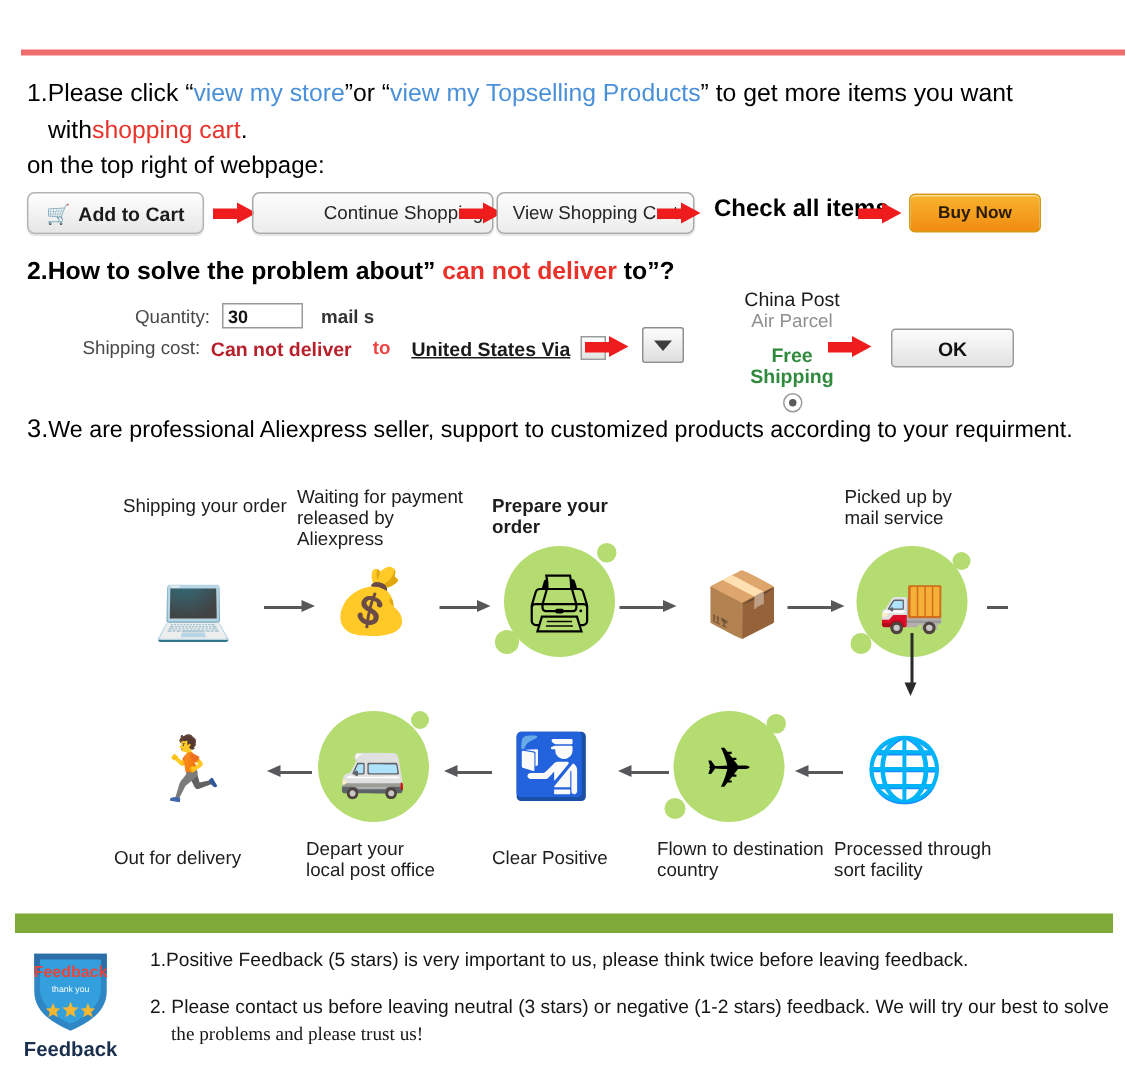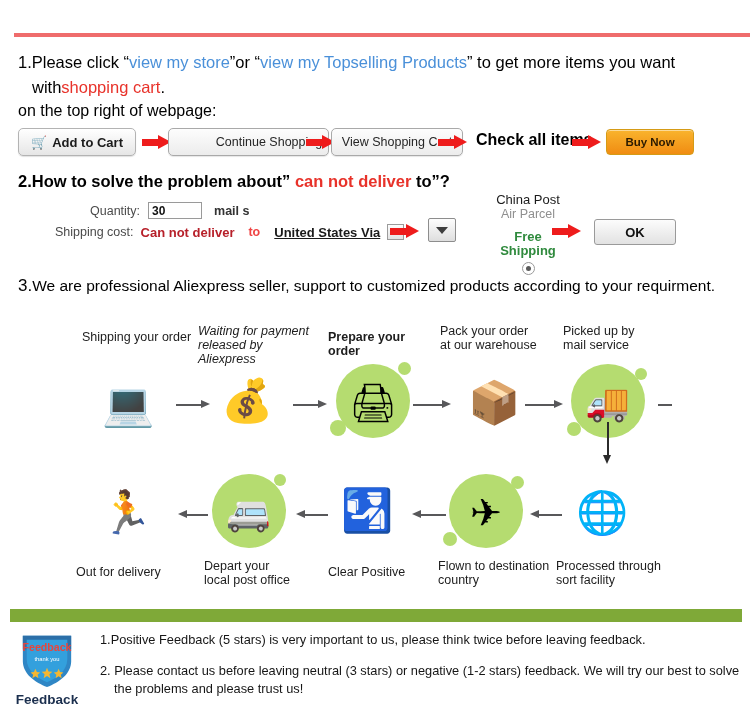--- a/index.html
+++ b/index.html
@@ -360,21 +360,21 @@
   }
   .fb-text {
     position: absolute;
     left: 100px;
     font-size: 12.8px;
     line-height: 18px;
     color: #161616;
   }
   .fb-line1 { top: 631px; width: 630px; }
   .fb-line2 { top: 662px; width: 640px; }
-  .fb-line2 .indent { display: block; margin-left: 14px; }
+  .fb-line2 .indent { display: block; margin-left: 14px; font-family: Liberation Serif, serif; }
 </style>
 </head>
 <body>
 
 <div class="header-wrap">
   <div class="header-rule"></div>
 </div>
 
 <div class="para1">
   <span>1.</span><span>Please click “</span><span class="blue">view my store</span><span>”or “</span><span class="blue">view my Topselling Products</span><span>” to get  more items you want</span><br>
@@ -471,23 +471,22 @@
   <span>OK</span>
 </div>
 
 <div class="para3">
   <span class="num">3.</span><span>We are professional Aliexpress seller, support to customized products according to your requirment.</span>
 </div>
 
 <div class="flow">
 
   <div class="flow-label" style="left:82px;  top:18px; width:110px;">Shipping your order</div>
-  <div class="flow-label" style="left:198px; top:12px; width:122px;font-style:italic;">Waiting for payment<br>released by Aliexpress</div>
+  <div class="flow-label" style="left:198px; top:12px; width:122px;">Waiting for payment<br>released by Aliexpress</div>
   <div class="flow-label" style="left:328px; top:18px; width:110px;font-weight:bold;">Prepare your order</div>
-  <div class="flow-label" style="left:440px; top:12px; width:110px;">Pack your order<br>at our warehouse</div>
   <div class="flow-label" style="left:563px; top:12px; width:100px;">Picked up by<br>mail service</div>
 
   <div class="node" style="left:86px; top:50px;">
     <div class="node-emoji">💻</div>
   </div>
   <div class="node" style="left:205px; top:46px;">
     <div class="node-emoji" style="color:#3aa23a;">💰</div>
   </div>
   <div class="node" style="left:330px; top:48px;">
     <div class="blob"></div>

